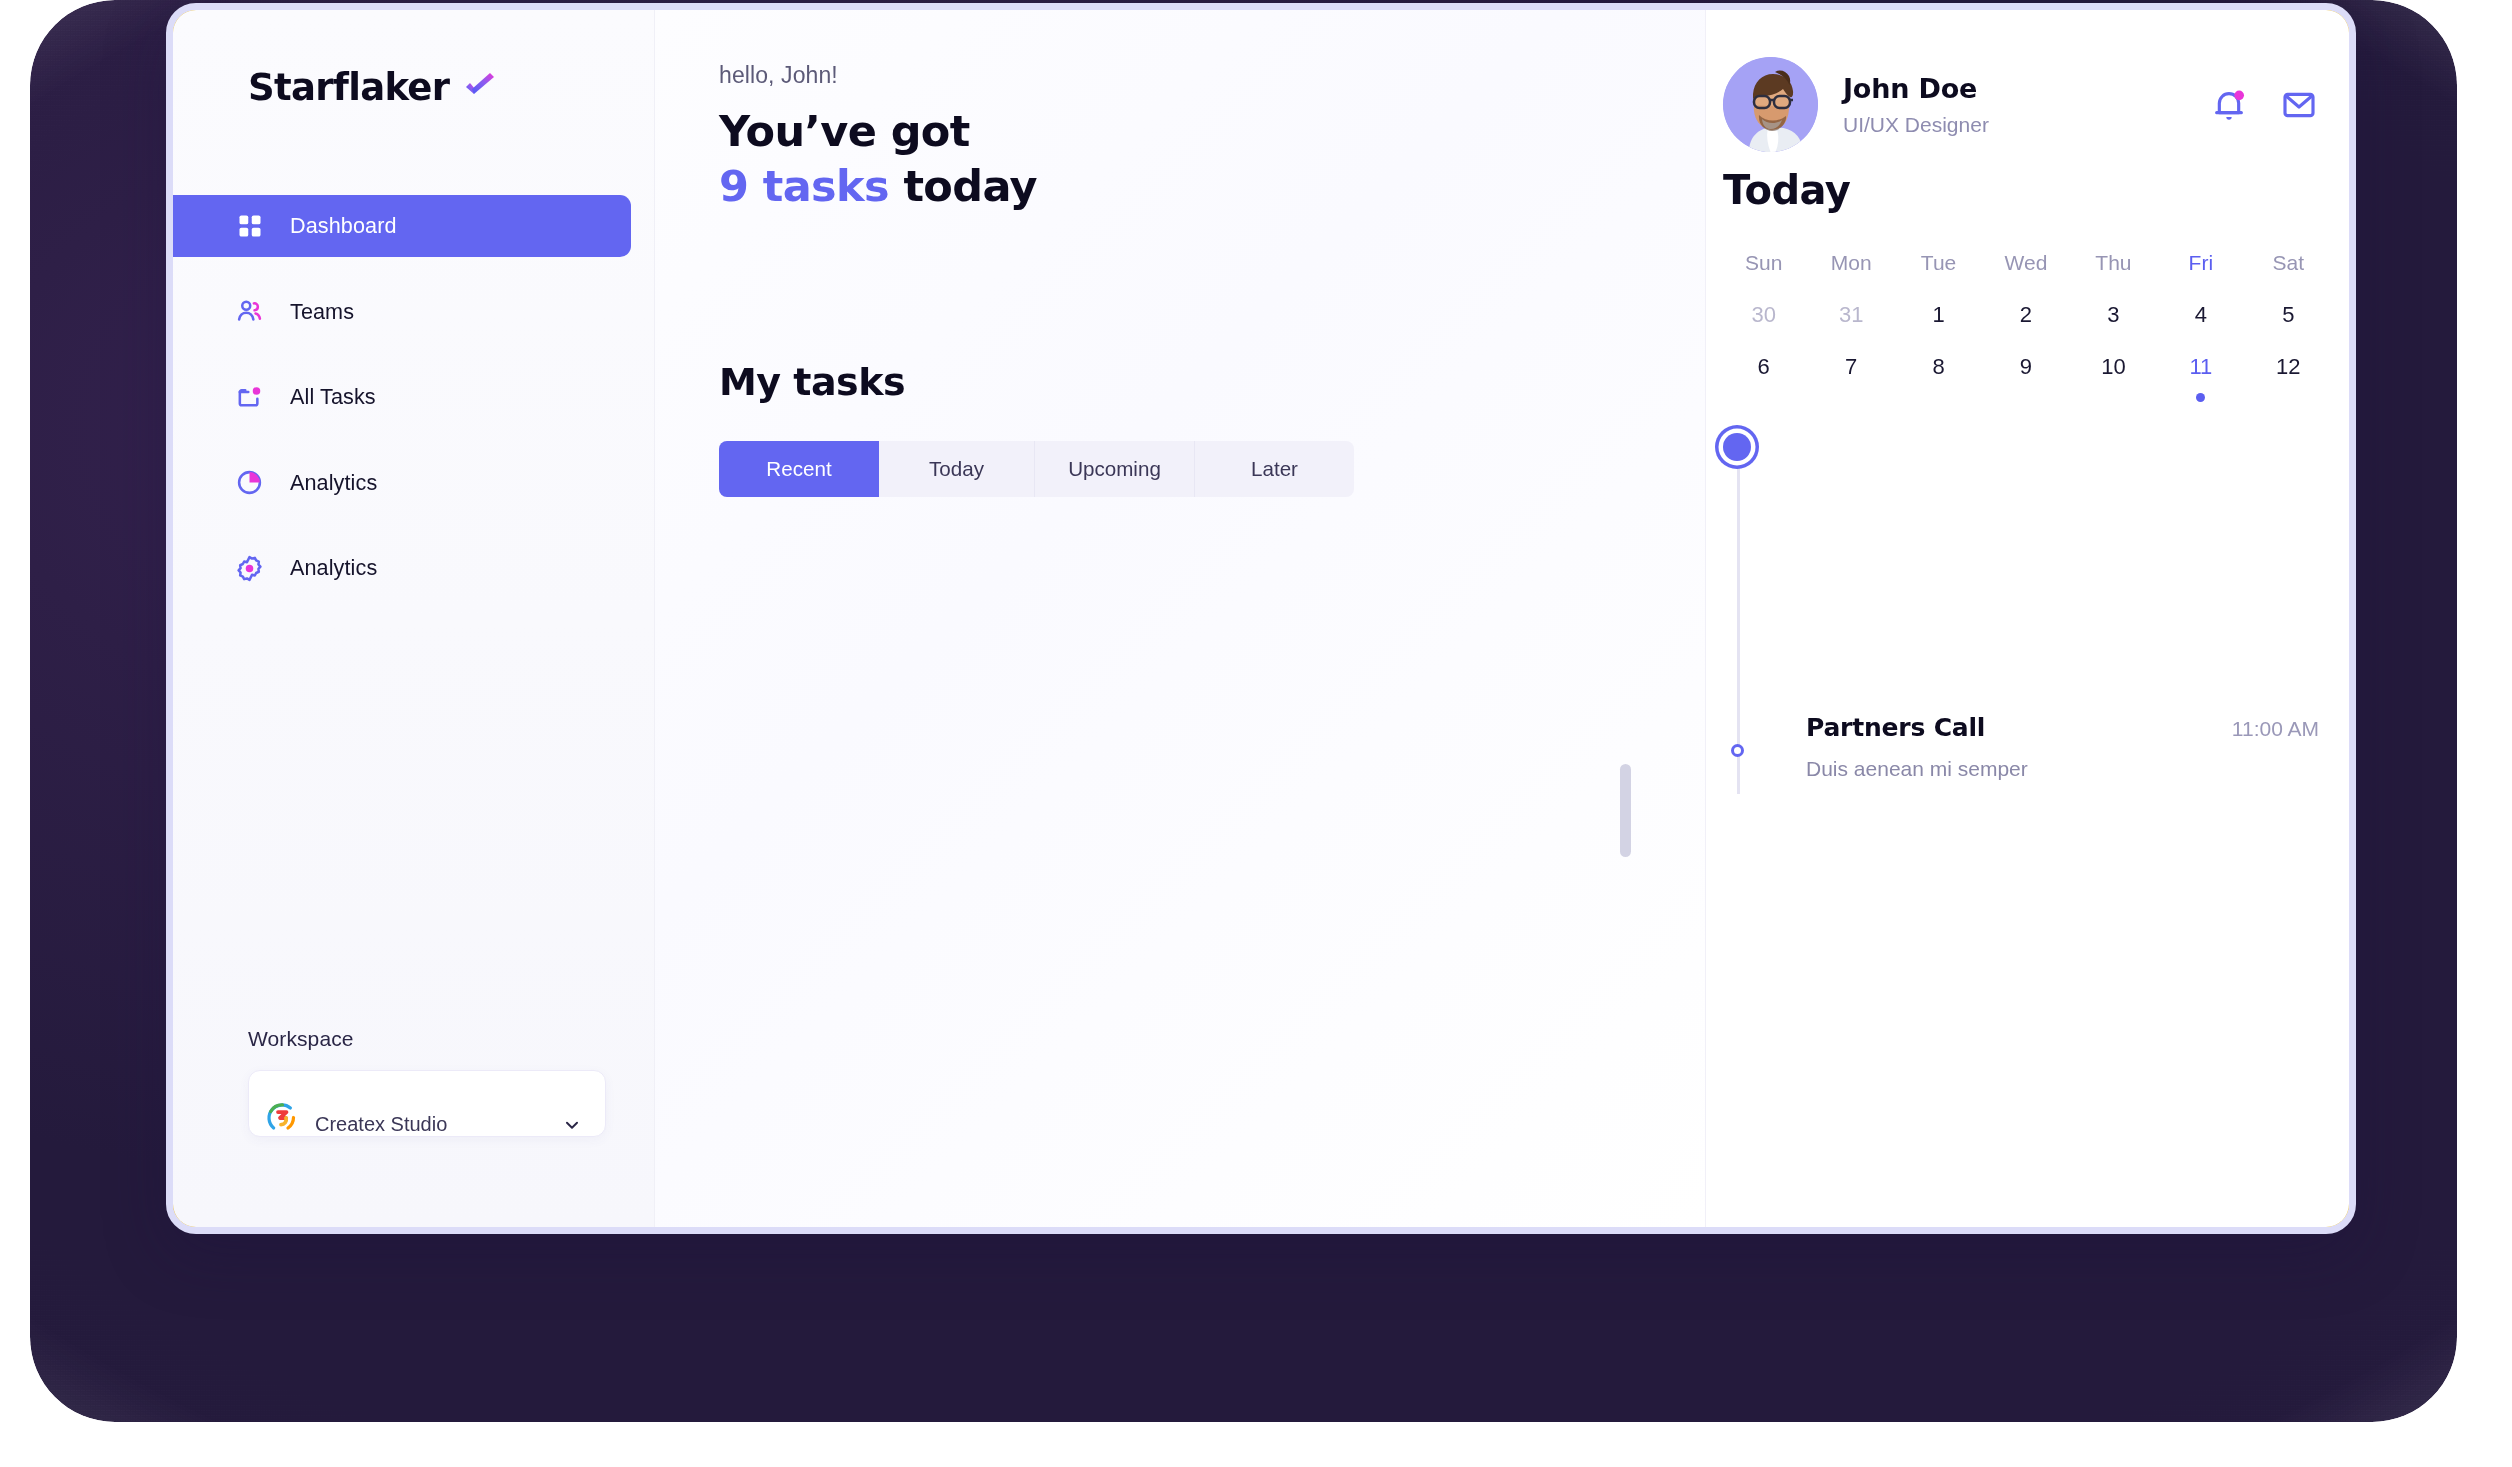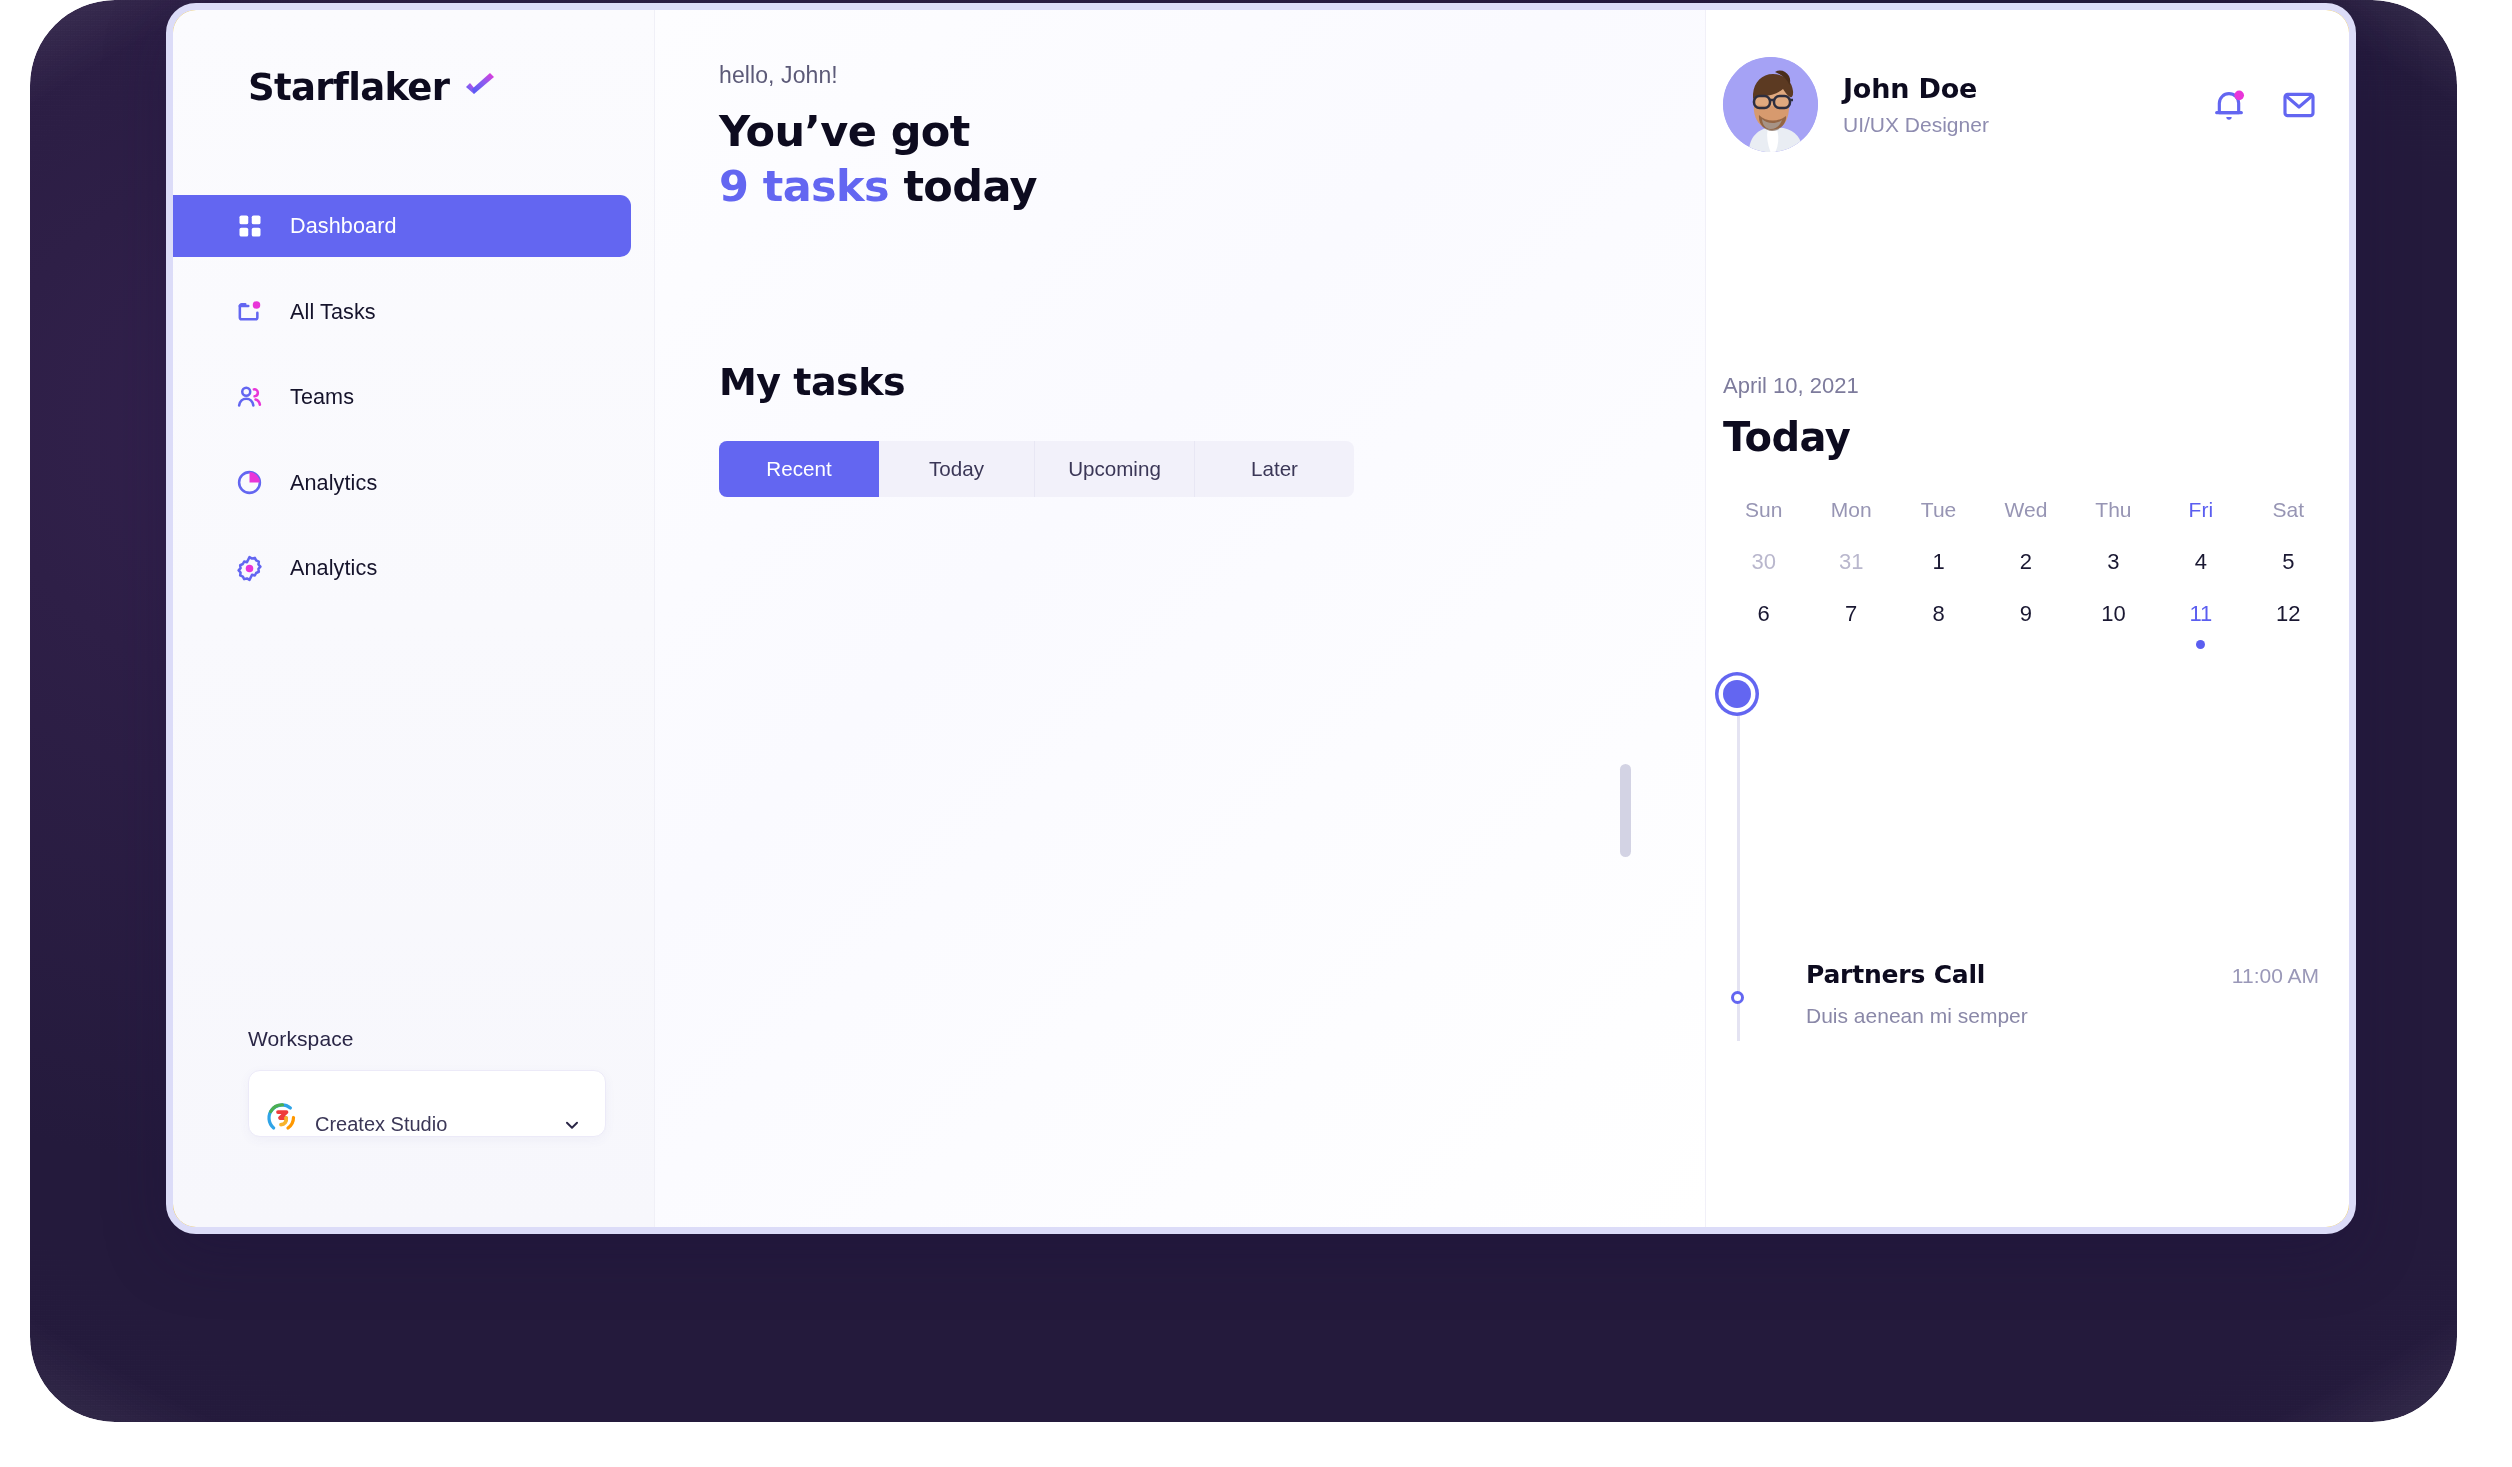--- a/index.html
+++ b/index.html
@@ -347,38 +347,38 @@
             <rect x="3" y="13.5" width="7.5" height="7.5" rx="1.6" fill="#ffffff"></rect>
             <rect x="13.5" y="13.5" width="7.5" height="7.5" rx="1.6" fill="#ffffff"></rect>
           </svg>
         </span>
         <span class="nav-label">Dashboard</span>
       </div>
 
       <div class="nav-item">
         <span class="nav-icon">
           <svg width="29" height="29" viewBox="0 0 24 24" fill="none">
-            <path d="M4 7.5h7M4 7.5v9.5a1.5 1.5 0 0 0 1.5 1.5H17a1.5 1.5 0 0 0 1.5-1.5v-4" stroke="#6366f1" stroke-width="2.1" stroke-linecap="round" stroke-linejoin="round"></path>
-            <path d="M4 7.5A1.5 1.5 0 0 1 5.5 6h3" stroke="#6366f1" stroke-width="2.1" stroke-linecap="round"></path>
-            <circle cx="17.8" cy="6.6" r="3.1" fill="#e935d8"></circle>
-          </svg>
-        </span>
-        <span class="nav-label">All Tasks</span>
-      </div>
-
-      <div class="nav-item">
-        <span class="nav-icon">
-          <svg width="29" height="29" viewBox="0 0 24 24" fill="none">
             <circle cx="9.3" cy="7.3" r="3.3" stroke="#6366f1" stroke-width="2.1"></circle>
             <path d="M3.4 18.6c.5-3.4 3-5.6 5.9-5.6s5.4 2.2 5.9 5.6" stroke="#6366f1" stroke-width="2.1" stroke-linecap="round"></path>
             <path d="M15.6 5.3c1.8-.3 3.3 1 3.3 2.8 0 1.6-1.2 2.8-2.7 2.9" stroke="#e935d8" stroke-width="2.1" stroke-linecap="round"></path>
             <path d="M17 13.6c1.9.5 3.3 2.2 3.6 4.4" stroke="#e935d8" stroke-width="2.1" stroke-linecap="round"></path>
           </svg>
         </span>
         <span class="nav-label">Teams</span>
+      </div>
+
+      <div class="nav-item">
+        <span class="nav-icon">
+          <svg width="29" height="29" viewBox="0 0 24 24" fill="none">
+            <path d="M4 7.5h7M4 7.5v9.5a1.5 1.5 0 0 0 1.5 1.5H17a1.5 1.5 0 0 0 1.5-1.5v-4" stroke="#6366f1" stroke-width="2.1" stroke-linecap="round" stroke-linejoin="round"></path>
+            <path d="M4 7.5A1.5 1.5 0 0 1 5.5 6h3" stroke="#6366f1" stroke-width="2.1" stroke-linecap="round"></path>
+            <circle cx="17.8" cy="6.6" r="3.1" fill="#e935d8"></circle>
+          </svg>
+        </span>
+        <span class="nav-label">All Tasks</span>
       </div>
 
 
       <div class="nav-item">
         <span class="nav-icon">
           <svg width="29" height="29" viewBox="0 0 24 24" fill="none">
             <circle cx="12" cy="12" r="8.6" stroke="#6366f1" stroke-width="2.1"></circle>
             <path d="M12 12V3.4A8.6 8.6 0 0 1 20.6 12z" fill="#e935d8"></path>
           </svg>
         </span>
@@ -481,21 +481,20 @@
         </span>
         <span class="hicon">
           <svg width="40" height="40" viewBox="0 0 24 24" fill="none">
             <rect x="3.6" y="5.6" width="16.8" height="12.8" rx="1.6" stroke="#6366f1" stroke-width="1.9"></rect>
             <path d="M4.3 6.6L12 13.2l7.7-6.6" stroke="#6366f1" stroke-width="1.9" stroke-linecap="round" stroke-linejoin="round"></path>
           </svg>
         </span>
       </div>
     </div>
 
-    <div class="cal-date">April 10, 2021</div>
     <div class="cal-today">Today</div>
 
     <div class="cal-grid">
       <div class="cal-dow">Sun</div>
       <div class="cal-dow">Mon</div>
       <div class="cal-dow">Tue</div>
       <div class="cal-dow">Wed</div>
       <div class="cal-dow">Thu</div>
       <div class="cal-dow hl">Fri</div>
       <div class="cal-dow">Sat</div>

